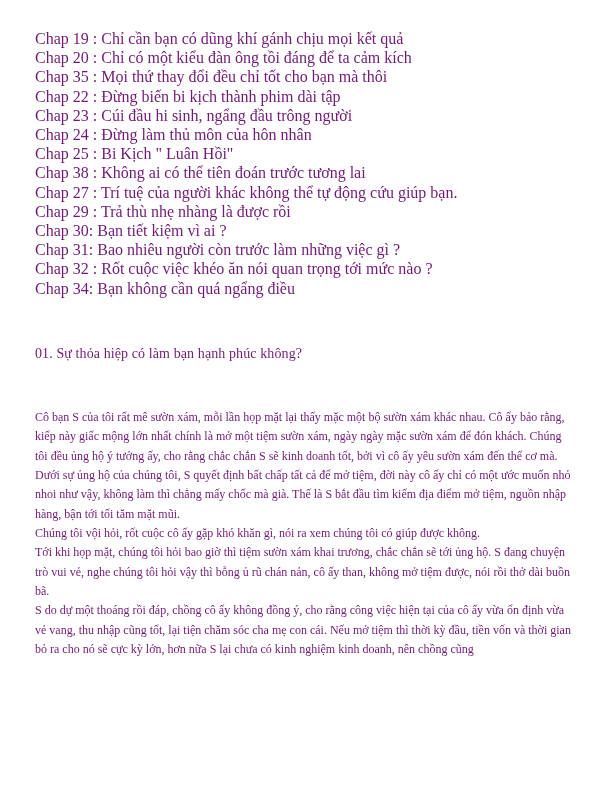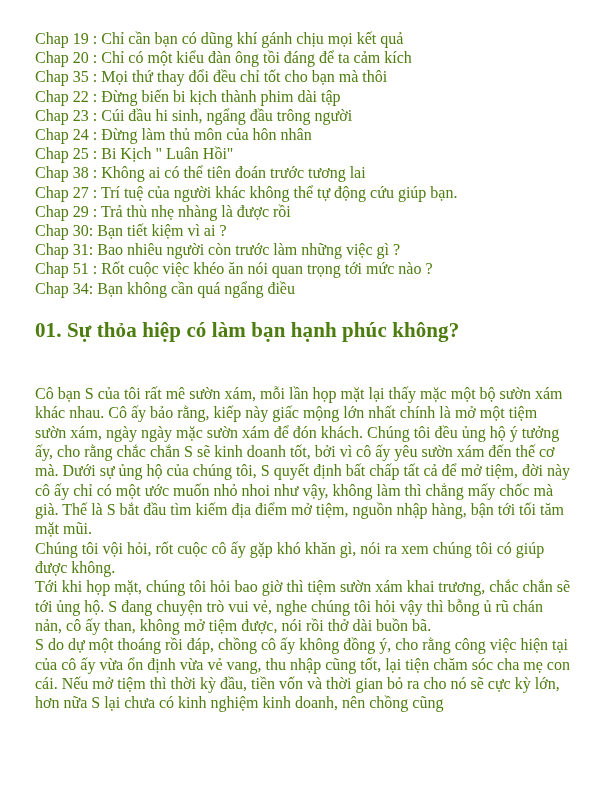--- a/index.html
+++ b/index.html
@@ -7,42 +7,42 @@
     padding: 0;
     background: #ffffff;
   }
   .page {
     position: relative;
     width: 600px;
     height: 800px;
     background: #ffffff;
     overflow: hidden;
     font-family: "Liberation Serif", "DejaVu Serif", serif;
-    color: #4d7c0f;
+    color: #701a75;
   }
   .content {
     padding: 29px 28px 0 35px;
   }
   .chapter-list {
     font-size: 16px;
     line-height: 19.2px;
   }
   .chapter-line {
     white-space: nowrap;
   }
   .section-heading {
-    margin-top: 22px;
-    font-size: 21px;
+    margin-top: 46px;
+    font-size: 14px;
     line-height: 20px;
-    font-weight: bold;
+    font-weight: normal;
     letter-spacing: 0.1px;
   }
   .body-text {
     margin-top: 44px;
-    font-size: 16px;
+    font-size: 12px;
     line-height: 19.35px;
     width: 537px;
     text-align: left;
   }
   .body-text p {
     margin: 0;
     padding: 0;
   }
 </style>
 </head>
@@ -57,21 +57,21 @@
       <div class="chapter-line">Chap 35 : Mọi thứ thay đổi đều chỉ tốt cho bạn mà thôi</div>
       <div class="chapter-line">Chap 22 : Đừng biến bi kịch thành phim dài tập</div>
       <div class="chapter-line">Chap 23 : Cúi đầu hi sinh, ngẩng đầu trông người</div>
       <div class="chapter-line">Chap 24 : Đừng làm thủ môn của hôn nhân</div>
       <div class="chapter-line">Chap 25 : Bi Kịch " Luân Hồi"</div>
       <div class="chapter-line">Chap 38 : Không ai có thể tiên đoán trước tương lai</div>
       <div class="chapter-line">Chap 27 : Trí tuệ của người khác không thể tự động cứu giúp bạn.</div>
       <div class="chapter-line">Chap 29 : Trả thù nhẹ nhàng là được rồi</div>
       <div class="chapter-line">Chap 30: Bạn tiết kiệm vì ai ?</div>
       <div class="chapter-line">Chap 31: Bao nhiêu người còn trước làm những việc gì ?</div>
-      <div class="chapter-line">Chap 51 : Rốt cuộc việc khéo ăn nói quan trọng tới mức nào ?</div>
+      <div class="chapter-line">Chap 32 : Rốt cuộc việc khéo ăn nói quan trọng tới mức nào ?</div>
       <div class="chapter-line">Chap 34: Bạn không cần quá ngẩng điều</div>
     </div>
 
     <div class="section-heading">01. Sự thỏa hiệp có làm bạn hạnh phúc không?</div>
 
     <div class="body-text">
       <p>Cô bạn S của tôi rất mê sườn xám, mỗi lần họp mặt lại thấy mặc một bộ sườn xám khác nhau. Cô ấy bảo rằng, kiếp này giấc mộng lớn nhất chính là mở một tiệm sườn xám, ngày ngày mặc sườn xám để đón khách. Chúng tôi đều ủng hộ ý tưởng ấy, cho rằng chắc chắn S sẽ kinh doanh tốt, bởi vì cô ấy yêu sườn xám đến thế cơ mà. Dưới sự ủng hộ của chúng tôi, S quyết định bất chấp tất cả để mở tiệm, đời này cô ấy chỉ có một ước muốn nhỏ nhoi như vậy, không làm thì chẳng mấy chốc mà già. Thế là S bắt đầu tìm kiếm địa điểm mở tiệm, nguồn nhập hàng, bận tới tối tăm mặt mũi.</p>
       <p>Chúng tôi vội hỏi, rốt cuộc cô ấy gặp khó khăn gì, nói ra xem chúng tôi có giúp được không.</p>
       <p>Tới khi họp mặt, chúng tôi hỏi bao giờ thì tiệm sườn xám khai trương, chắc chắn sẽ tới ủng hộ. S đang chuyện trò vui vẻ, nghe chúng tôi hỏi vậy thì bỗng ủ rũ chán nản, cô ấy than, không mở tiệm được, nói rồi thở dài buồn bã.</p>
       <p>S do dự một thoáng rồi đáp, chồng cô ấy không đồng ý, cho rằng công việc hiện tại của cô ấy vừa ổn định vừa vẻ vang, thu nhập cũng tốt, lại tiện chăm sóc cha mẹ con cái. Nếu mở tiệm thì thời kỳ đầu, tiền vốn và thời gian bỏ ra cho nó sẽ cực kỳ lớn, hơn nữa S lại chưa có kinh nghiệm kinh doanh, nên chồng cũng</p>

